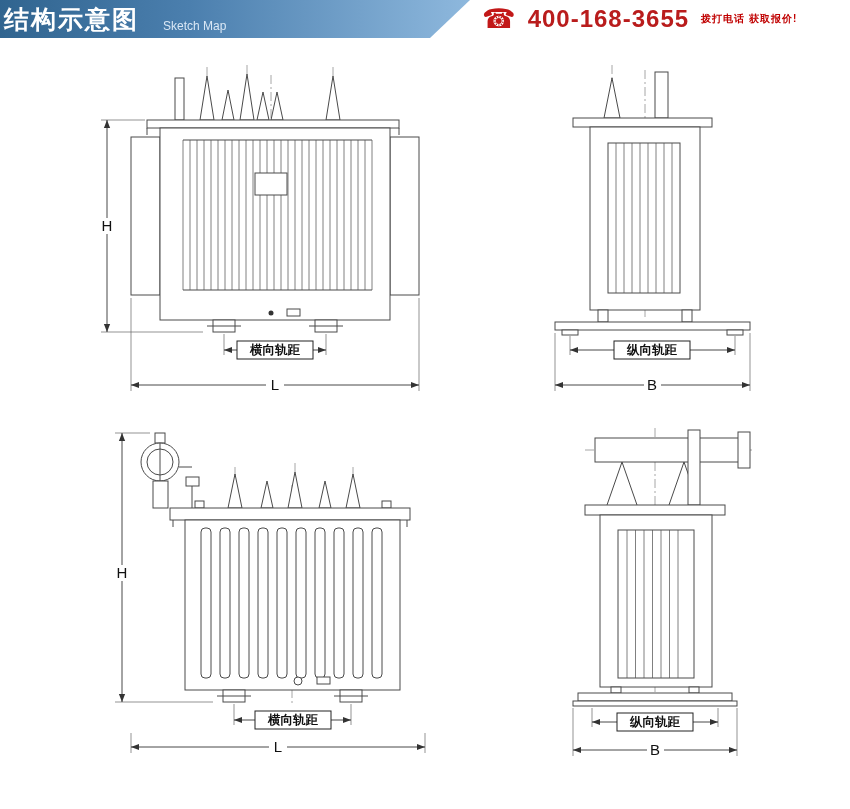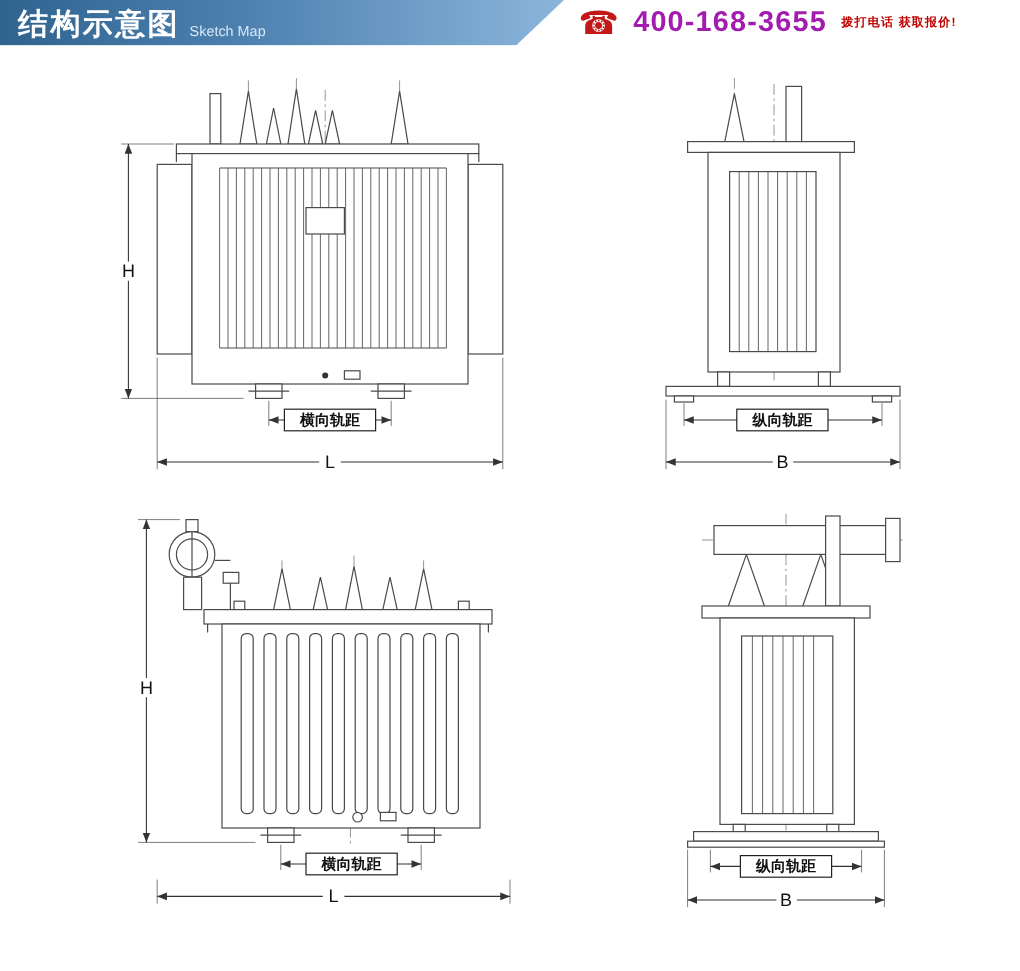--- a/index.html
+++ b/index.html
@@ -4,26 +4,26 @@
 <style>
   html,body{margin:0;padding:0}
   body{width:850px;height:809px;position:relative;background:#ffffff;
        font-family:"Liberation Sans",sans-serif;overflow:hidden}
 
   
   .header{position:relative;width:850px;height:38px;background:#fff}
   .banner{position:absolute;left:0;top:0;width:470px;height:38px;
           background:linear-gradient(90deg,#30648f 0%,#4b7fae 40%,#8fb9de 100%);
           clip-path:polygon(0 0,470px 0,430px 38px,0 38px);
-          display:flex;align-items:center;padding-left:15px;color:#fff}
+          display:flex;align-items:center;padding-left:4px;color:#fff}
   .title{font-size:25px;font-weight:bold;letter-spacing:2px}
-  .subtitle{font-size:12px;color:#d9e7f5;margin-left:8px;align-self:flex-end;padding-bottom:5px}
+  .subtitle{font-size:12px;color:#d9e7f5;margin-left:24px;align-self:flex-end;padding-bottom:5px}
   .contact{position:absolute;left:482px;top:0;height:38px;display:flex;align-items:center;gap:12px;white-space:nowrap}
   .phone-icon{font-size:27px;color:#c21818;line-height:1}
-  .phone-number{font-size:24px;font-weight:bold;color:#a21caf;letter-spacing:1px}
+  .phone-number{font-size:24px;font-weight:bold;color:#b91c1c;letter-spacing:1px}
   .cta{font-size:10px;font-weight:bold;color:#c00000;letter-spacing:1px}
 
   
   .fig{position:absolute}
   #fig1{left:95px;top:55px}
   #fig2{left:520px;top:55px}
   #fig3{left:95px;top:425px}
   #fig4{left:555px;top:425px}
 
   .fw{fill:#ffffff;stroke:#4a4a4a;stroke-width:1}

